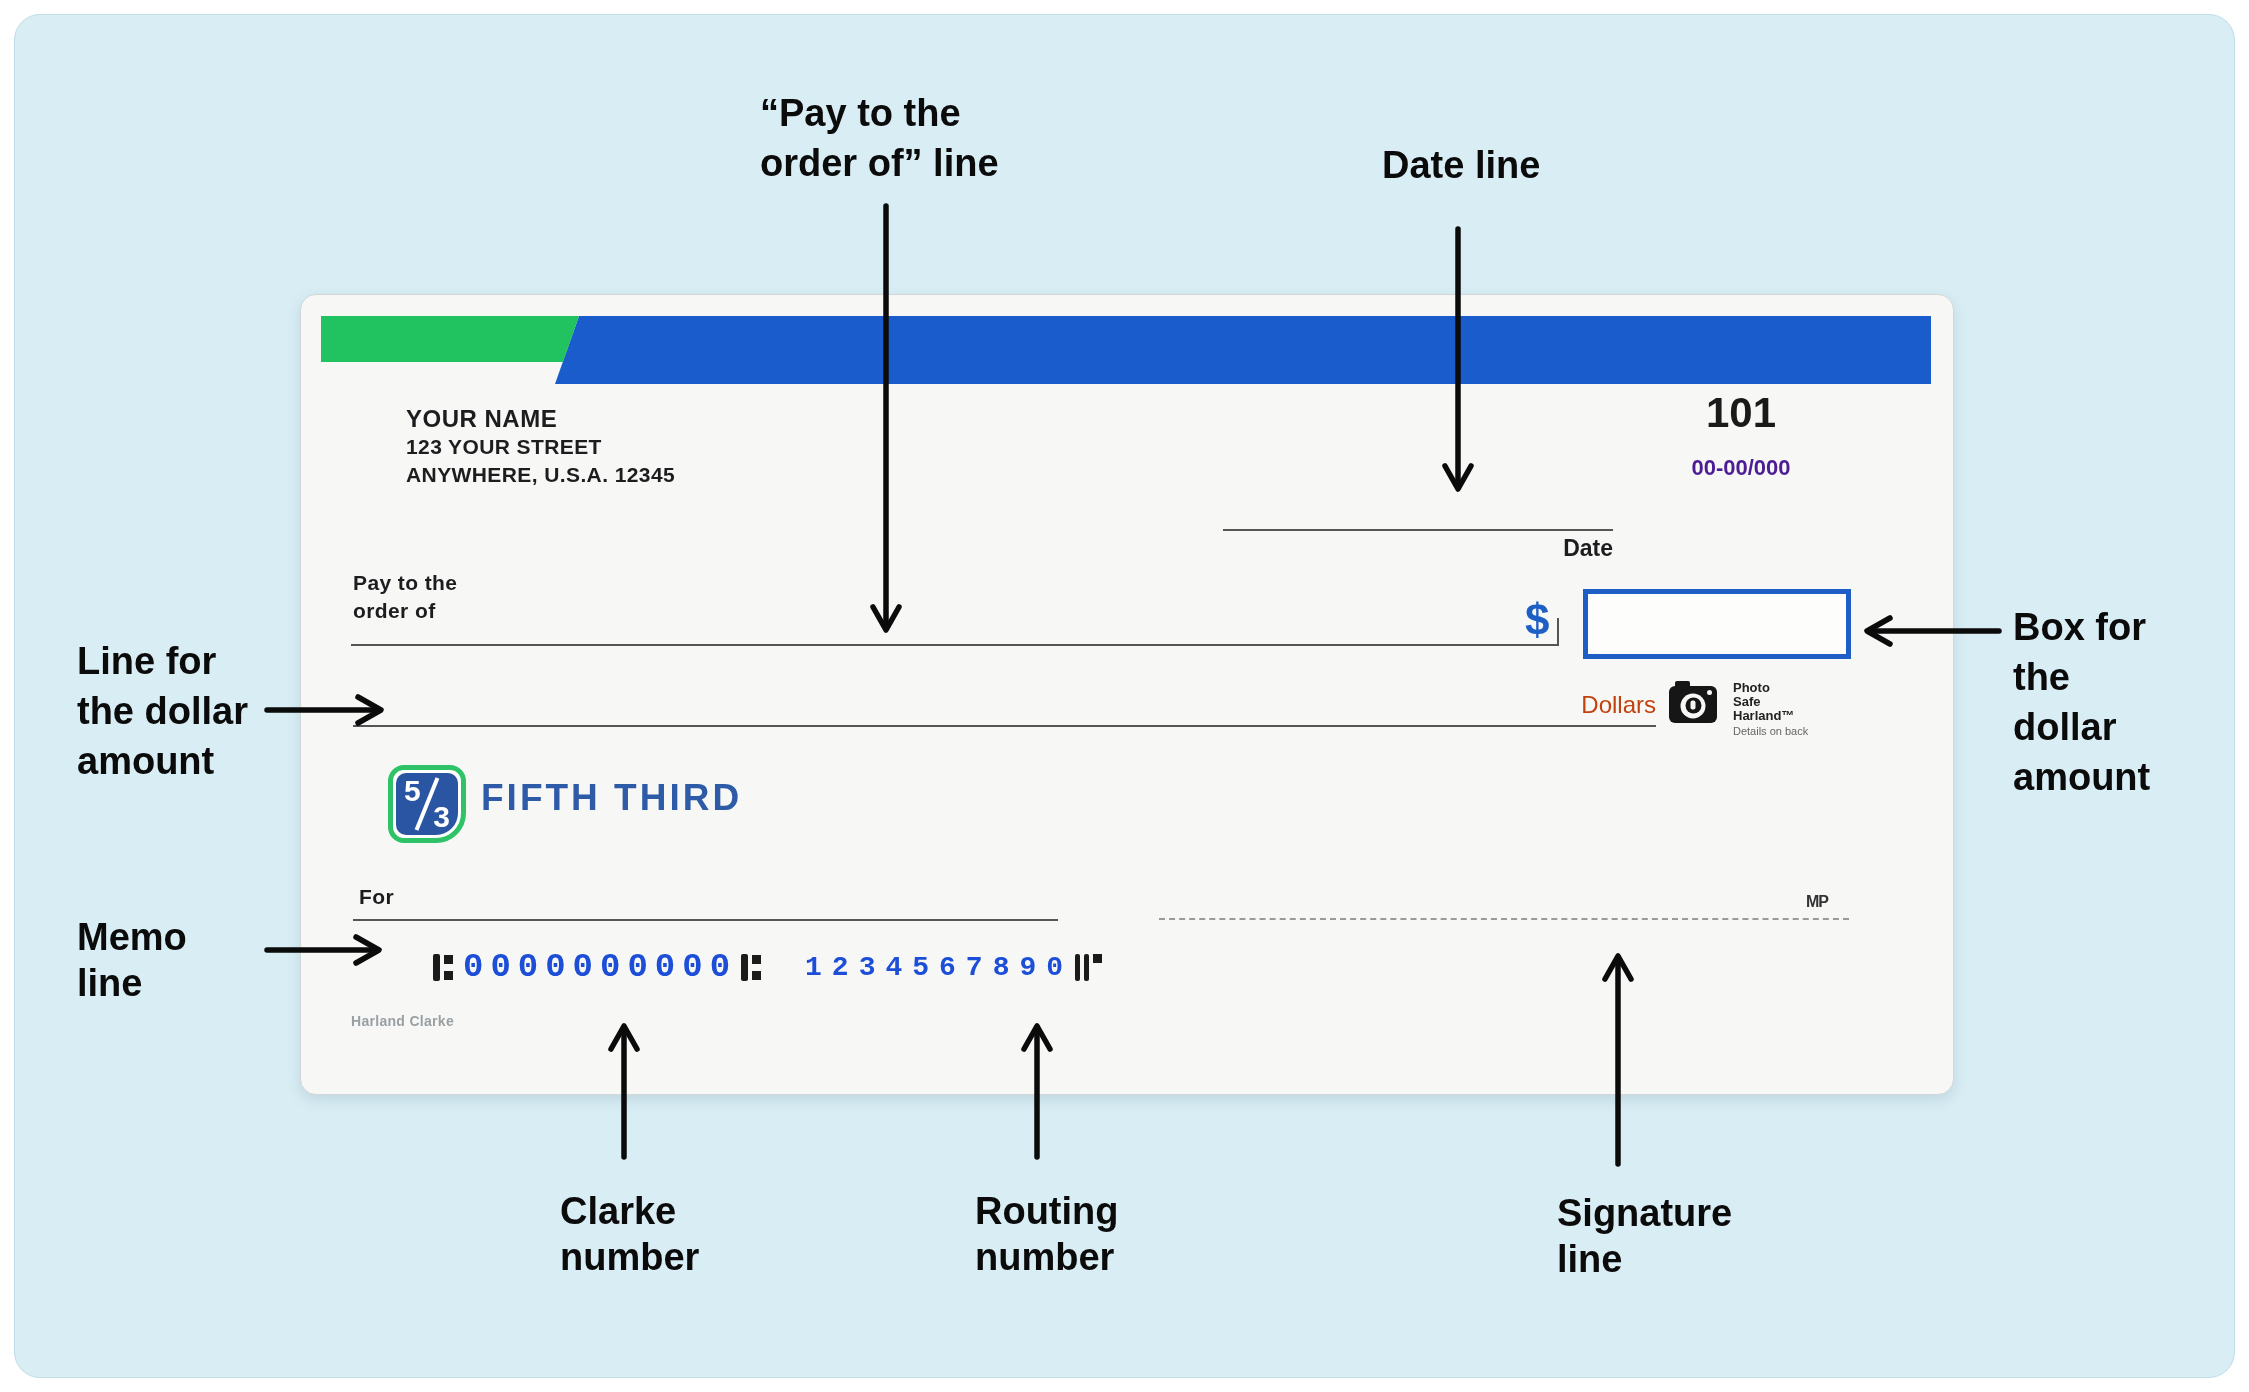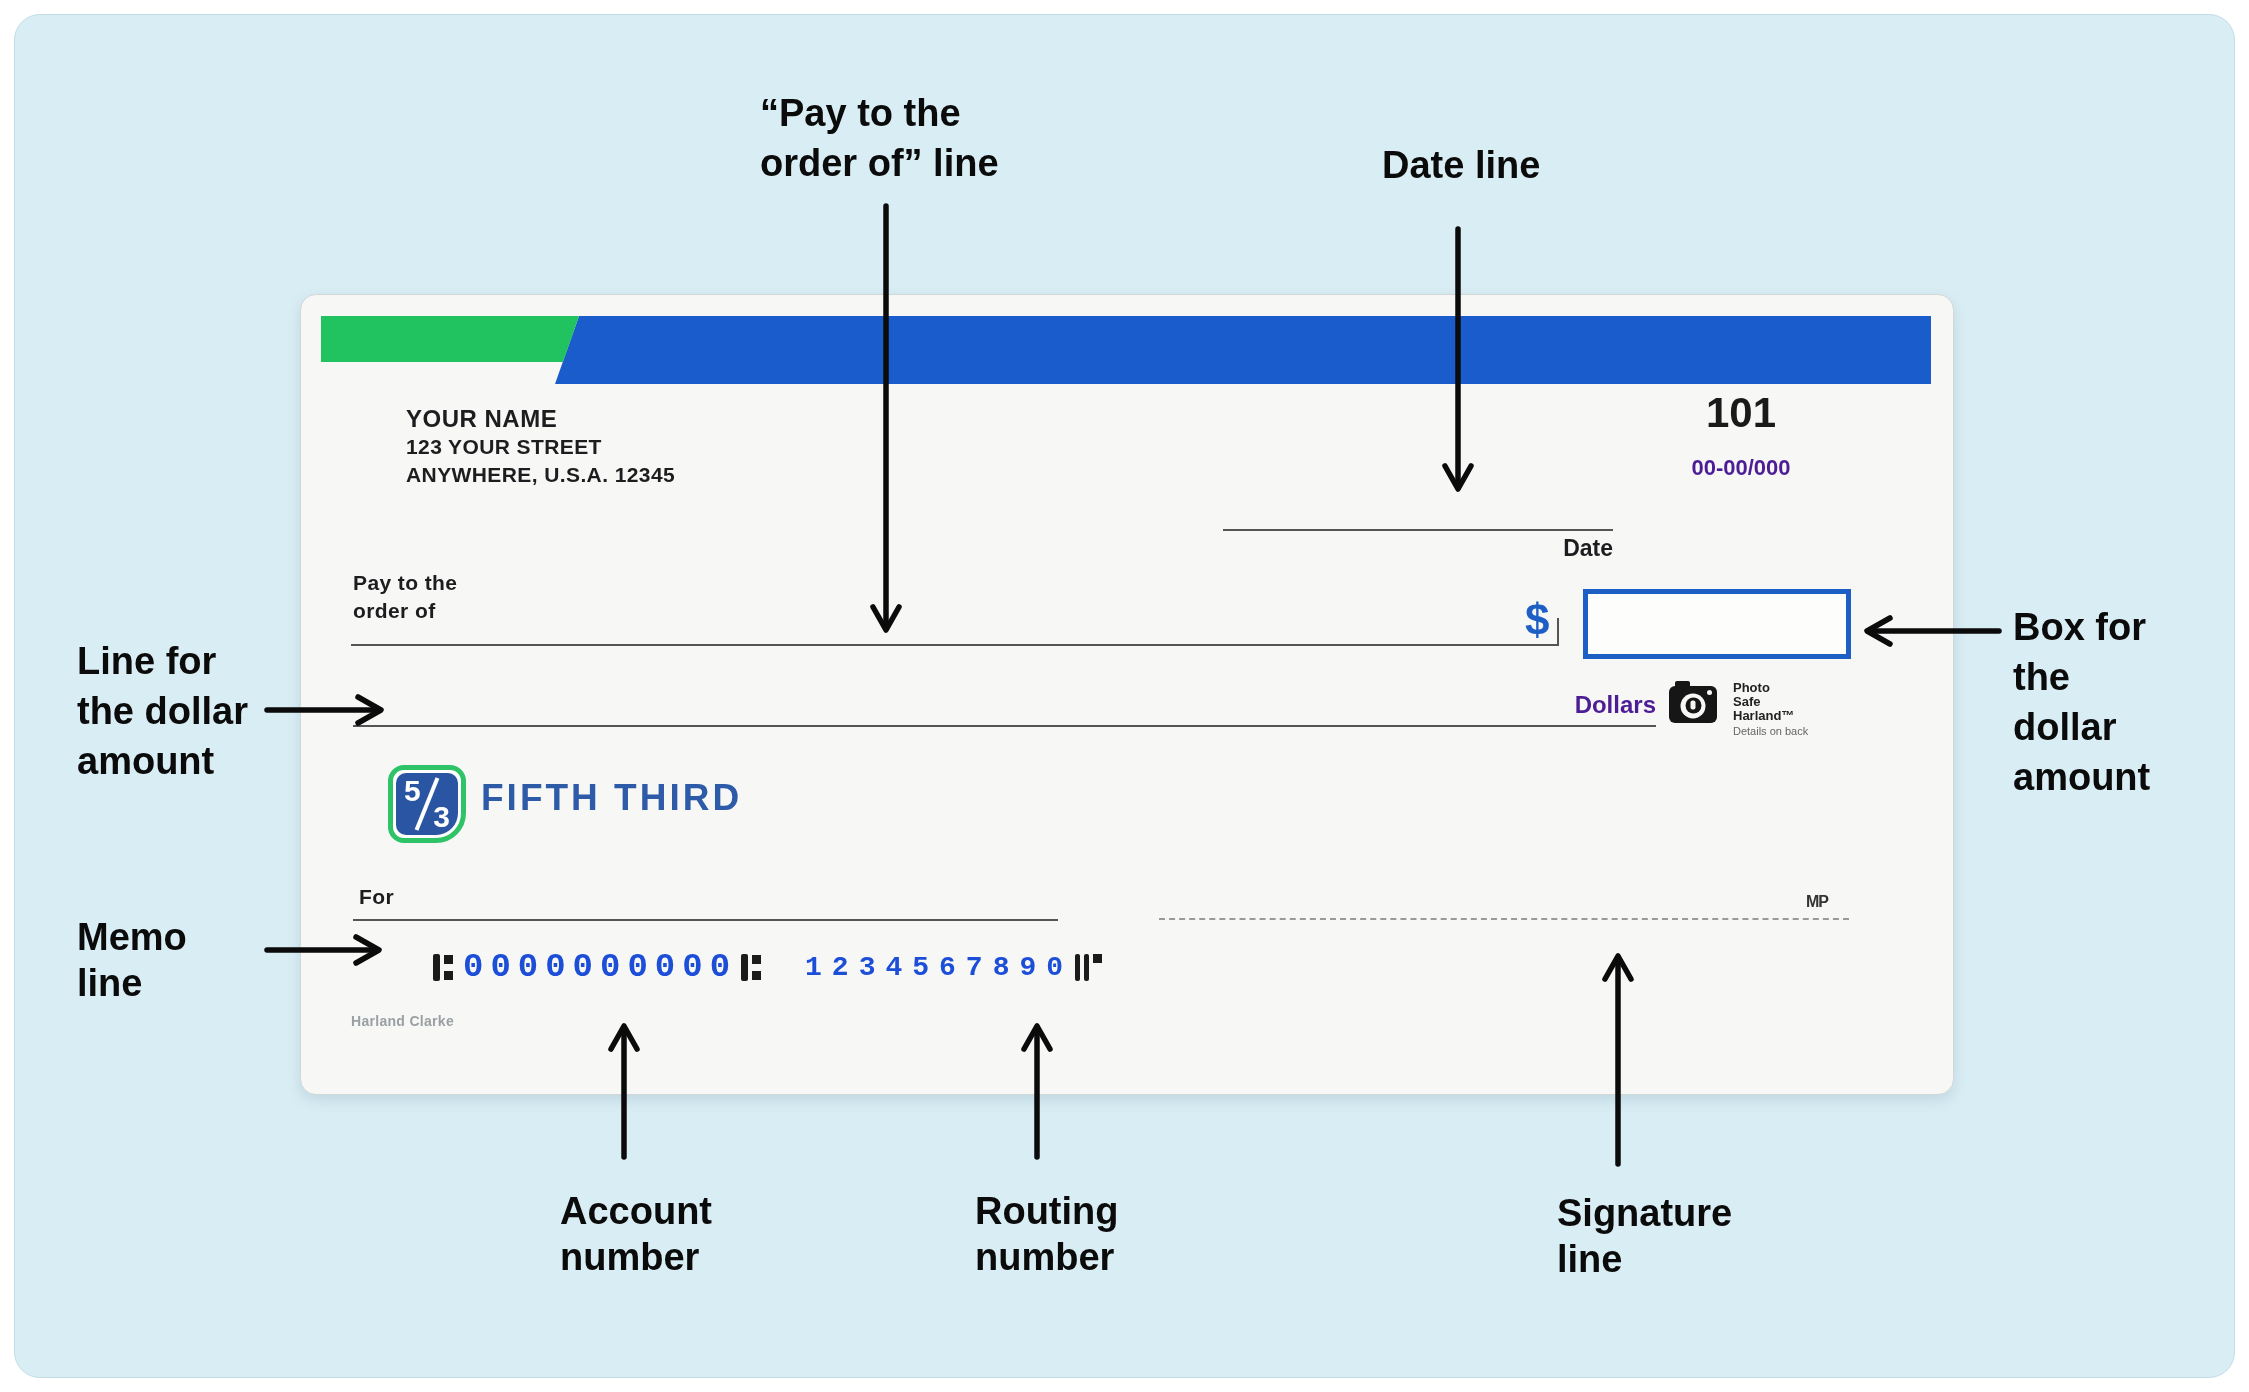--- a/index.html
+++ b/index.html
@@ -52,21 +52,21 @@
   .m-col{display:flex;flex-direction:column;gap:7px;}
   .m-sq{width:9px;height:9px;background:#1b1b1b;}
   .m-num{font-family:"Liberation Mono",monospace;font-weight:700;font-size:34px;letter-spacing:7px;margin:0 4px 0 10px;}
   .m-num2{font-family:"Liberation Mono",monospace;font-weight:700;font-size:28px;letter-spacing:10px;margin:0 2px 0 44px;}
   .m-onus{display:inline-flex;gap:4px;height:27px;}
   .m-onus .m-sq{align-self:flex-start;}
   .printer{position:absolute;left:50px;top:718px;font-weight:700;font-size:14px;color:#999fa3;letter-spacing:.3px;}
   .num101{position:absolute;left:1380px;top:94px;width:120px;text-align:center;font-weight:700;font-size:42px;color:#1a1a1a;}
   .fraction{position:absolute;left:1380px;top:160px;width:120px;text-align:center;font-weight:700;font-size:22px;color:#4c1d95;}
   .datelbl{position:absolute;left:1206px;top:240px;width:106px;text-align:right;font-weight:700;font-size:23px;color:#1d1d1f;}
-  .dollars{position:absolute;left:1145px;top:396px;width:210px;text-align:right;font-weight:700;font-size:24px;color:#4c1d95;}
+  .dollars{position:absolute;left:1145px;top:396px;width:210px;text-align:right;font-weight:400;font-size:24px;color:#c2410c;}
   .dsign{position:absolute;left:1224px;top:300px;font-weight:700;font-size:44px;color:#1d5fc4;}
   .dbox{position:absolute;left:1282px;top:294px;width:268px;height:70px;border:5px solid #1d5fc4;background:#fdfdfc;box-sizing:border-box;}
   .tick{position:absolute;left:1256px;top:323px;width:2px;height:27px;background:#555;}
 </style>
 </head>
 <body>
 
 <div id="stage">
   <div id="panel"></div>
 
@@ -86,21 +86,21 @@
     <div>Memo</div>
     <div>line</div>
   </div>
   <div class="lbl" style="left:2013px;top:602px;">
     <div>Box for</div>
     <div>the</div>
     <div>dollar</div>
     <div>amount</div>
   </div>
   <div class="lbl lh46" style="left:560px;top:1188px;">
-    <div>Account</div>
+    <div>Clarke</div>
     <div>number</div>
   </div>
   <div class="lbl lh46" style="left:975px;top:1188px;">
     <div>Routing</div>
     <div>number</div>
   </div>
   <div class="lbl lh46" style="left:1557px;top:1190px;">
     <div>Signature</div>
     <div>line</div>
   </div>

